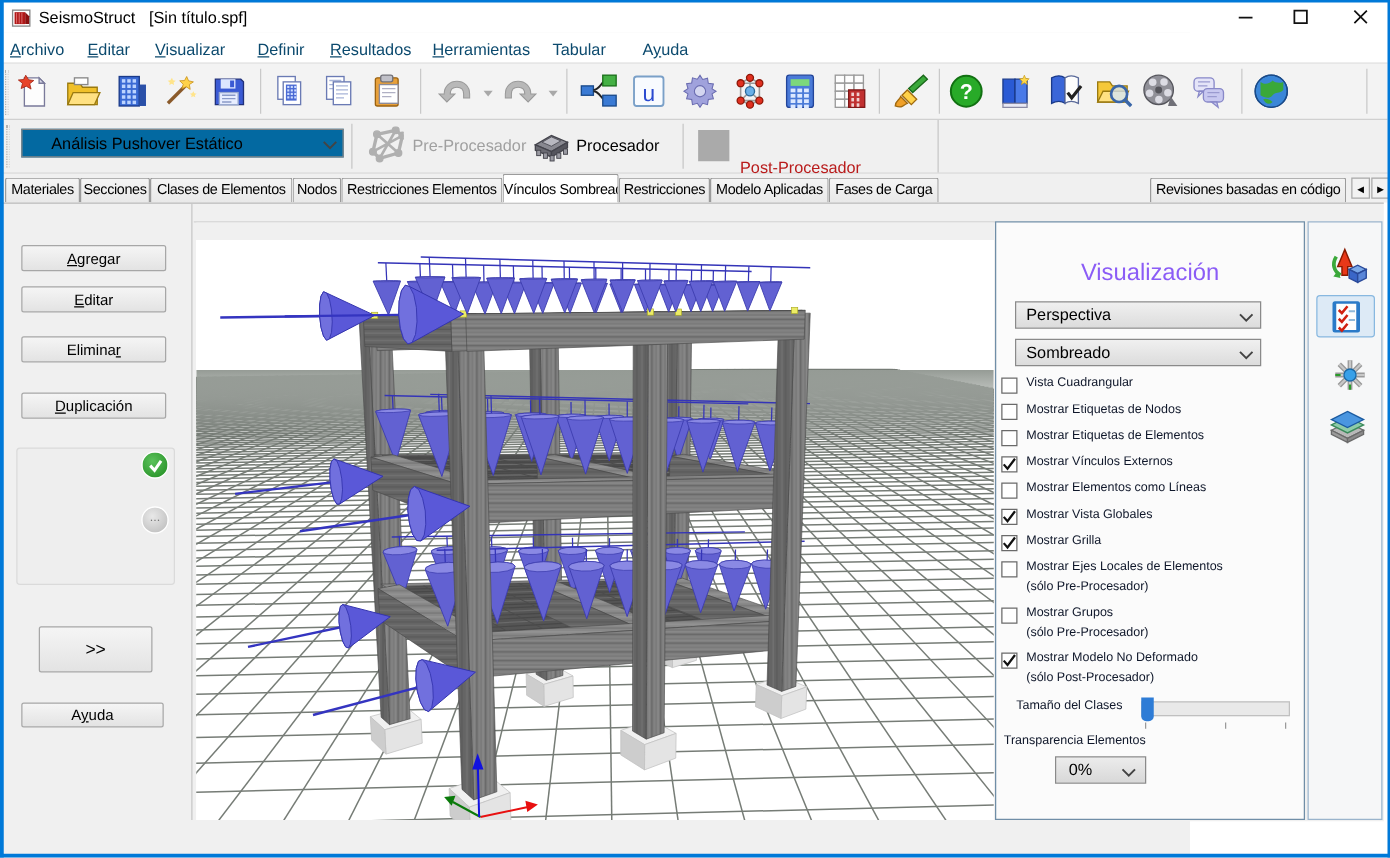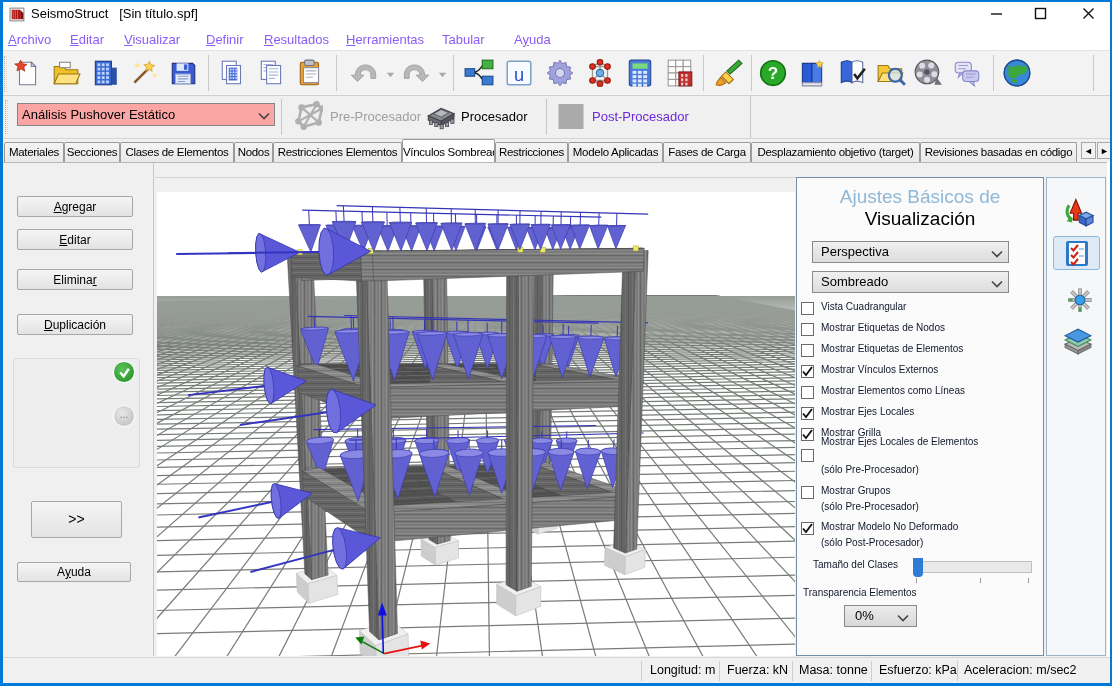--- a/index.html
+++ b/index.html
@@ -1,25 +1,25 @@
 <!DOCTYPE html>
 <html><head><meta charset="utf-8"><style>
 *{margin:0;padding:0;box-sizing:border-box;font-family:"Liberation Sans",sans-serif;}
 html,body{width:1112px;height:686px;overflow:hidden;}
 #win{position:absolute;left:0;top:0;width:952px;height:686px;background:#f0f0f0;}
 .frame{position:absolute;background:#0079d8;z-index:50;}
 .abs{position:absolute;}
 #titlebar{left:0;top:2px;width:1110px;height:24px;background:#fff;}
 #titletxt{left:31px;top:6px;font-size:13px;color:#000;}
-#menubar{left:0;top:26px;width:1110px;height:24px;background:#fff;font-size:13px;color:#8b5cf6;}
+#menubar{left:0;top:26px;width:1110px;height:24px;background:#fff;font-size:13px;color:#0c4a6e;}
 .mitem{position:absolute;top:6px;}
 #toolbar{left:0;top:50px;width:1110px;height:46px;background:#f3f3f3;border-top:1px solid #e2e2e2;border-bottom:1px solid #d0d0d0;}
 .tbsep{position:absolute;top:4px;height:36px;width:1px;background:#c9c9c9;}
 #row2{left:0;top:96px;width:1110px;height:43px;background:#f0f0f0;border-bottom:1px solid #d5d5d5;}
-#combo1{left:17px;top:7px;width:258px;height:23px;background:#fca5a5;border:1px solid #868686;font-size:13px;color:#000;line-height:21px;padding-left:4px;}
+#combo1{left:17px;top:7px;width:258px;height:23px;background:#0369a1;border:1px solid #868686;font-size:13px;color:#000;line-height:21px;padding-left:23px;}
 #tabstrip{left:0;top:139px;width:1110px;height:23px;background:#f0f0f0;}
 .tab{position:absolute;top:3px;height:20px;background:linear-gradient(#f4f4f4,#e9e9e9);border:1px solid #9b9b9b;border-bottom:none;border-radius:2px 2px 0 0;font-size:11.5px;letter-spacing:-0.3px;color:#000;text-align:center;line-height:19px;overflow:hidden;white-space:nowrap;}
 .tabact{top:0;height:23px;background:#fff;z-index:3;line-height:24px;}
 #content{left:0;top:162px;width:1107px;height:495px;background:#f0f0f0;border-top:1px solid #b9b9b9;}
 #leftdiv{left:153px;top:163px;width:1px;height:493px;background:#c6c6c6;}
 #cpaneltop{left:155px;top:177px;width:641px;height:1px;background:#d2d2d2;}
 #canvas{left:157px;top:192px;width:638px;height:464px;background:#fff;}
 .btn{position:absolute;background:linear-gradient(#f5f5f5,#e3e3e3);border:1px solid #a7a7a7;border-radius:2px;font-size:12px;color:#000;text-align:center;}
 #rightpanel{left:796px;top:177px;width:248px;height:479px;background:#fbfbfb;border:1px solid #708ea7;}
 #iconstrip{left:1046px;top:177px;width:60px;height:479px;background:#f6f7f8;border:1px solid #9ab4cc;}
@@ -315,34 +315,33 @@
             <rect x="25" y="16" width="3" height="4"></rect>
           </g>
           <path d="M9 11l7-4 7 3-7 4z" fill="#b8b8c0" stroke="#44444c" stroke-width="0.6"></path>
         </g>
       </svg>
       <div class="abs" style="left:461px;top:13px;font-size:13px;color:#000">Procesador</div>
       <div class="abs" style="left:546px;top:3px;width:1px;height:36px;background:#c6c6c6"></div>
       <svg class="abs" style="left:556px;top:6px" width="29" height="28" viewBox="0 0 28 28">
         <rect x="2" y="2" width="25" height="25" fill="#aaaaaa"></rect>
       </svg>
-      <div class="abs" style="left:592px;top:13px;font-size:13px;color:#6d28d9">Post-Procesador</div>
+      <div class="abs" style="left:592px;top:30px;font-size:13px;color:#b91c1c">Post-Procesador</div>
       <div class="abs" style="left:750px;top:0;width:1px;height:42px;background:#c6c6c6"></div>
     </div>
 <div id="tabstrip" class="abs">
       <div class="tab" style="left:4px;width:60px">Materiales</div>
       <div class="tab" style="left:64px;width:56px">Secciones</div>
       <div class="tab" style="left:120px;width:114px">Clases de Elementos</div>
       <div class="tab" style="left:234px;width:39px">Nodos</div>
       <div class="tab" style="left:273px;width:129px">Restricciones Elementos</div>
       <div class="tab tabact" style="left:402px;width:93px">Vínculos Sombreado</div>
       <div class="tab" style="left:495px;width:73px">Restricciones</div>
       <div class="tab" style="left:568px;width:95px">Modelo Aplicadas</div>
       <div class="tab" style="left:663px;width:88px">Fases de Carga</div>
-      <div class="tab" style="left:751px;width:169px">Desplazamiento objetivo (target)</div>
       <div class="tab" style="left:920px;width:157px">Revisiones basadas en código</div>
       <div class="abs" style="left:1081px;top:3px;width:15px;height:17px;background:#f2f2f2;border:1px solid #a8a8a8;font-size:9px;text-align:center;line-height:16px">◄</div>
       <div class="abs" style="left:1097px;top:3px;width:15px;height:17px;background:#f2f2f2;border:1px solid #a8a8a8;font-size:9px;text-align:center;line-height:16px">►</div>
     </div>
 <div id="content" class="abs"></div>
 <div id="leftdiv" class="abs"></div>
 <div id="cpaneltop" class="abs"></div>
 <div class="abs" style="left:157px;top:178px;width:638px;height:14px;background:#f0f0f0"></div>
 <div id="canvas" class="abs"><svg width="638" height="464" viewBox="157 192 638 464" xmlns="http://www.w3.org/2000/svg">
         <defs>
@@ -1010,22 +1009,21 @@
     <div class="btn" style="left:17px;top:314px;width:116px;height:21px;line-height:20px"><u>D</u>uplicación</div>
     <div class="abs" style="left:13px;top:358px;width:127px;height:110px;border:1px solid #dadada;border-radius:3px;background:#eeeeee"></div>
     <div class="abs" style="left:113px;top:361px;width:22px;height:22px;border-radius:11px;background:radial-gradient(circle at 8px 7px,#5cc25c,#1e8a1e);border:1px solid #fff"></div>
     <svg class="abs" style="left:118px;top:366px" width="13" height="13" viewBox="0 0 12 12">
       <path d="M2 6l3.2 3.5L10 2.5" stroke="#fff" stroke-width="2.2" fill="none"></path>
     </svg>
     <div class="abs" style="left:113px;top:405px;width:22px;height:22px;border-radius:11px;background:radial-gradient(circle at 8px 7px,#e8e8e8,#b8b8b8);border:1px solid #fff;color:#777;font-size:10px;text-align:center;line-height:18px">...</div>
     <div class="btn" style="left:31px;top:501px;width:91px;height:37px;line-height:35px;font-size:14px">&gt;&gt;</div>
     <div class="btn" style="left:17px;top:562px;width:114px;height:20px;line-height:19px">A<u>y</u>uda</div>
 <div id="rightpanel" class="abs"></div>
-<div class="abs" style="left:796px;top:186px;width:248px;text-align:center;font-size:19px;color:#8fb8d8">Ajustes Básicos de</div>
-    <div class="abs" style="left:796px;top:208px;width:248px;text-align:center;font-size:19px;color:#000000">Visualización</div>
+    <div class="abs" style="left:796px;top:208px;width:248px;text-align:center;font-size:19px;color:#8b5cf6">Visualización</div>
     <div class="abs" style="left:812px;top:241px;width:197px;height:22px;background:linear-gradient(#f0f0f0,#dcdcdc);border:1px solid #8a8a8a;font-size:13px;line-height:20px;padding-left:8px">Perspectiva<svg class="abs" style="left:178px;top:8px" width="12" height="9" viewBox="0 0 12 8">
         <path d="M1 1l5 5 5-5" stroke="#444" stroke-width="1.6" fill="none"></path>
       </svg></div>
     <div class="abs" style="left:812px;top:271px;width:197px;height:22px;background:linear-gradient(#f0f0f0,#dcdcdc);border:1px solid #8a8a8a;font-size:13px;line-height:20px;padding-left:8px">Sombreado<svg class="abs" style="left:178px;top:8px" width="12" height="9" viewBox="0 0 12 8">
         <path d="M1 1l5 5 5-5" stroke="#444" stroke-width="1.6" fill="none"></path>
       </svg></div>
     <div class="cb abs" style="left:801px;top:302px"></div>
     <div class="cblab abs" style="left:821px;top:301px">Vista Cuadrangular</div>
     <div class="cb abs" style="left:801px;top:323px"></div>
     <div class="cblab abs" style="left:821px;top:322px">Mostrar Etiquetas de Nodos</div>
@@ -1035,28 +1033,28 @@
     <svg class="abs" style="left:801px;top:365px" width="13" height="13" viewBox="0 0 13 13">
       <path d="M2 6.5l3 3.5L11 2" stroke="#111" stroke-width="1.8" fill="none"></path>
     </svg>
     <div class="cblab abs" style="left:821px;top:364px">Mostrar Vínculos Externos</div>
     <div class="cb abs" style="left:801px;top:386px"></div>
     <div class="cblab abs" style="left:821px;top:385px">Mostrar Elementos como Líneas</div>
     <div class="cb abs" style="left:801px;top:407px"></div>
     <svg class="abs" style="left:801px;top:407px" width="13" height="13" viewBox="0 0 13 13">
       <path d="M2 6.5l3 3.5L11 2" stroke="#111" stroke-width="1.8" fill="none"></path>
     </svg>
-    <div class="cblab abs" style="left:821px;top:406px">Mostrar Ejes Locales</div>
+    <div class="cblab abs" style="left:821px;top:406px">Mostrar Vista Globales</div>
     <div class="cb abs" style="left:801px;top:428px"></div>
     <svg class="abs" style="left:801px;top:428px" width="13" height="13" viewBox="0 0 13 13">
       <path d="M2 6.5l3 3.5L11 2" stroke="#111" stroke-width="1.8" fill="none"></path>
     </svg>
     <div class="cblab abs" style="left:821px;top:427px">Mostrar Grilla</div>
     <div class="cb abs" style="left:801px;top:449px"></div>
-    <div class="cblab abs" style="left:821px;top:436px">Mostrar Ejes Locales de Elementos</div>
+    <div class="cblab abs" style="left:821px;top:448px">Mostrar Ejes Locales de Elementos</div>
     <div class="cblab abs" style="left:821px;top:464px">(sólo Pre-Procesador)</div>
     <div class="cb abs" style="left:801px;top:486px"></div>
     <div class="cblab abs" style="left:821px;top:485px">Mostrar Grupos</div>
     <div class="cblab abs" style="left:821px;top:501px">(sólo Pre-Procesador)</div>
     <div class="cb abs" style="left:801px;top:522px"></div>
     <svg class="abs" style="left:801px;top:522px" width="13" height="13" viewBox="0 0 13 13">
       <path d="M2 6.5l3 3.5L11 2" stroke="#111" stroke-width="1.8" fill="none"></path>
     </svg>
     <div class="cblab abs" style="left:821px;top:521px">Mostrar Modelo No Deformado</div>
     <div class="cblab abs" style="left:821px;top:537px">(sólo Post-Procesador)</div>
@@ -1100,24 +1098,12 @@
       <circle cx="14" cy="14" r="4.5" fill="#38a0e8" stroke="#1a6aa8"></circle>
       <path d="M14 25l0-4M3 14h4" stroke="#2a9a2a" stroke-width="1.6"></path>
     </svg>
     <svg class="abs" style="left:1062px;top:326px" width="32" height="30" viewBox="0 0 28 28">
       <path d="M2 17l12-6 12 6-12 6z" fill="#b8b8b8" stroke="#6a6a6a"></path>
       <path d="M2 17v3l12 6v-3z" fill="#9a9a9a" stroke="#6a6a6a"></path>
       <path d="M26 17v3l-12 6v-3z" fill="#8a8a8a" stroke="#6a6a6a"></path>
       <path d="M2 13l12-6 12 6-12 6z" fill="#8ecba8" stroke="#3a8a5a"></path>
       <path d="M2 9l12-6 12 6-12 6z" fill="#4a96e0" stroke="#1a5aa0"></path>
     </svg>
-<div id="statusbar" class="abs">
-      <div class="ssep" style="left:641px"></div>
-      <div class="ssep" style="left:719px"></div>
-      <div class="ssep" style="left:792px"></div>
-      <div class="ssep" style="left:871px"></div>
-      <div class="ssep" style="left:957px"></div>
-      <div class="slab abs" style="left:650px">Longitud: m</div>
-      <div class="slab abs" style="left:727px">Fuerza: kN</div>
-      <div class="slab abs" style="left:799px">Masa: tonne</div>
-      <div class="slab abs" style="left:879px">Esfuerzo: kPa</div>
-      <div class="slab abs" style="left:964px">Aceleracion: m/sec2</div>
-    </div>
 </div>
 </body></html>

